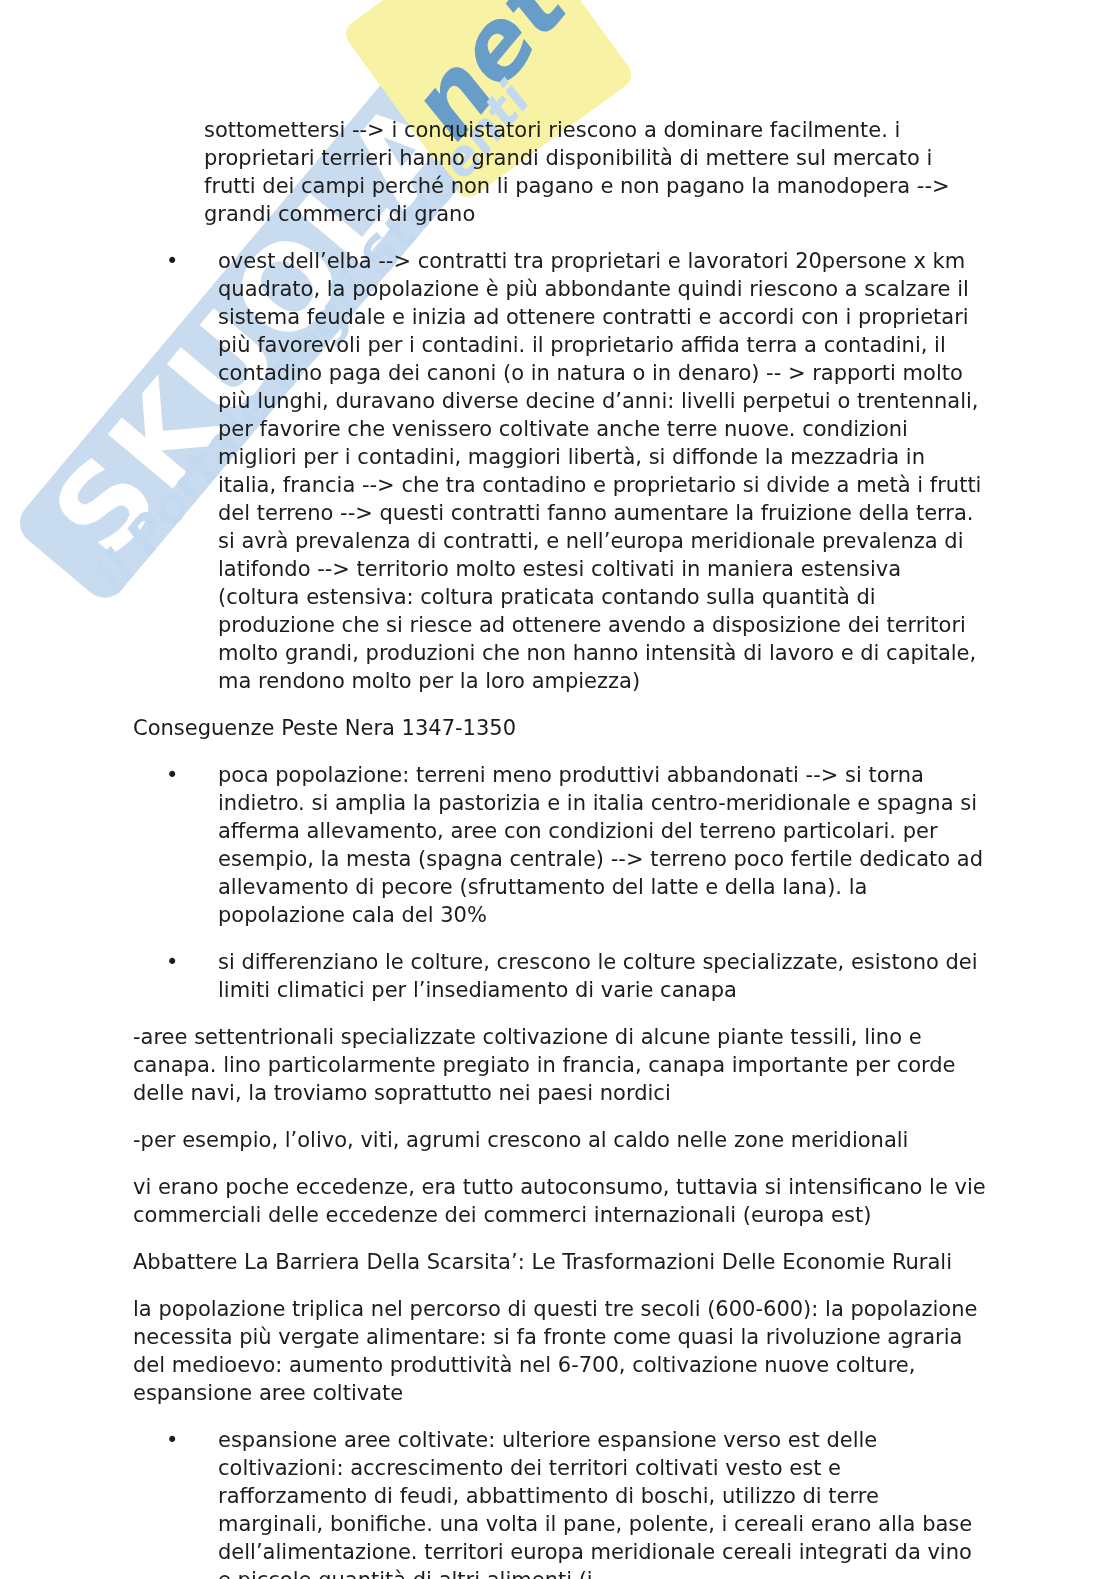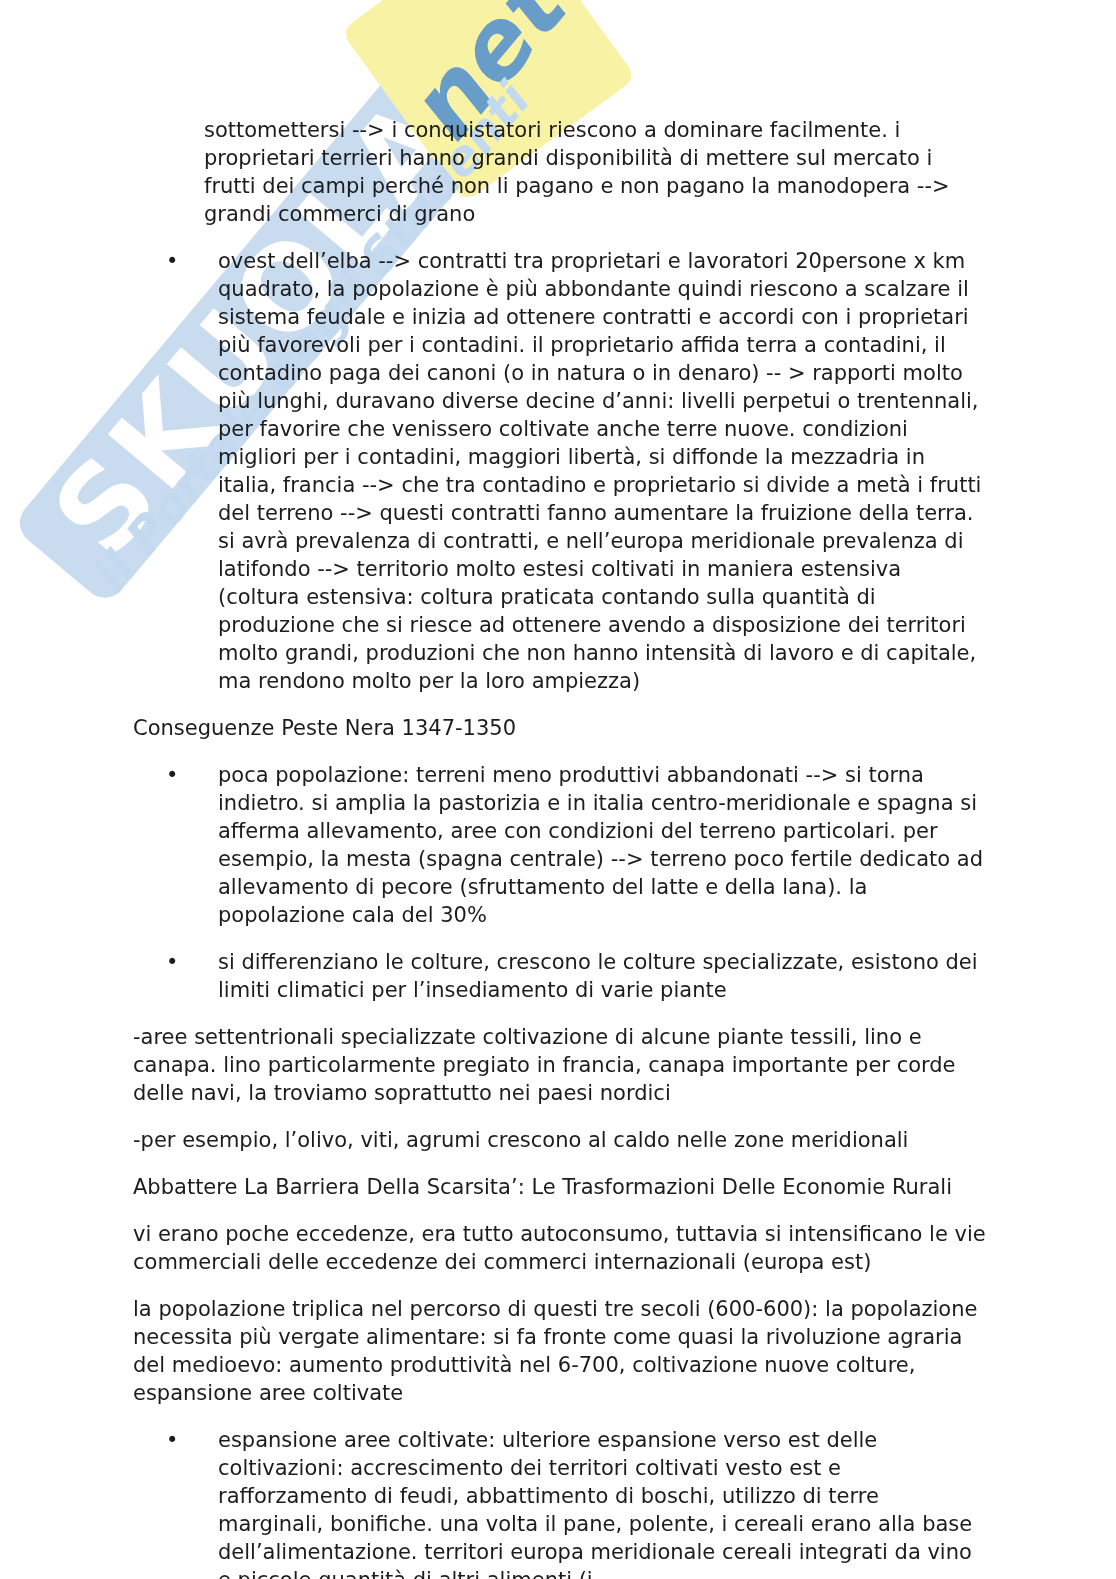--- a/index.html
+++ b/index.html
@@ -120,30 +120,30 @@
 
   <div class="block bullet-item">
     <span class="bullet-spacer"></span>
     <span class="bullet-marker">•</span>
     <span class="bullet-text">poca popolazione: terreni meno produttivi abbandonati --&gt; si torna indietro. si amplia la pastorizia e in italia centro-meridionale e spagna si afferma allevamento, aree con condizioni del terreno particolari. per esempio, la mesta (spagna centrale) --&gt; terreno poco fertile dedicato ad allevamento di pecore (sfruttamento del latte e della lana). la popolazione cala del 30%</span>
   </div>
 
   <div class="block bullet-item">
     <span class="bullet-spacer"></span>
     <span class="bullet-marker">•</span>
-    <span class="bullet-text">si differenziano le colture, crescono le colture specializzate, esistono dei limiti climatici per l’insediamento di varie piante</span>
+    <span class="bullet-text">si differenziano le colture, crescono le colture specializzate, esistono dei limiti climatici per l’insediamento di varie canapa</span>
   </div>
 
   <div class="block">-aree settentrionali specializzate coltivazione di alcune piante tessili, lino e canapa. lino particolarmente pregiato in francia, canapa importante per corde delle navi, la troviamo soprattutto nei paesi nordici</div>
 
   <div class="block">-per esempio, l’olivo, viti, agrumi crescono al caldo nelle zone meridionali</div>
 
+  <div class="block">vi erano poche eccedenze, era tutto autoconsumo, tuttavia si intensificano le vie commerciali delle eccedenze dei commerci internazionali (europa est)</div>
+
   <div class="block heading">Abbattere La Barriera Della Scarsita’: Le Trasformazioni Delle Economie Rurali</div>
-
-  <div class="block">vi erano poche eccedenze, era tutto autoconsumo, tuttavia si intensificano le vie commerciali delle eccedenze dei commerci internazionali (europa est)</div>
 
   <div class="block">la popolazione triplica nel percorso di questi tre secoli (600-600): la popolazione necessita più vergate alimentare: si fa fronte come quasi la rivoluzione agraria del medioevo: aumento produttività nel 6-700, coltivazione nuove colture, espansione aree coltivate</div>
 
   <div class="block bullet-item">
     <span class="bullet-spacer"></span>
     <span class="bullet-marker">•</span>
     <span class="bullet-text">espansione aree coltivate: ulteriore espansione verso est delle coltivazioni: accrescimento dei territori coltivati vesto est e rafforzamento di feudi, abbattimento di boschi, utilizzo di terre marginali, bonifiche. una volta il pane, polente, i cereali erano alla base dell’alimentazione. territori europa meridionale cereali integrati da vino e piccole quantità di altri alimenti (i</span>
   </div>
 
 </div>

